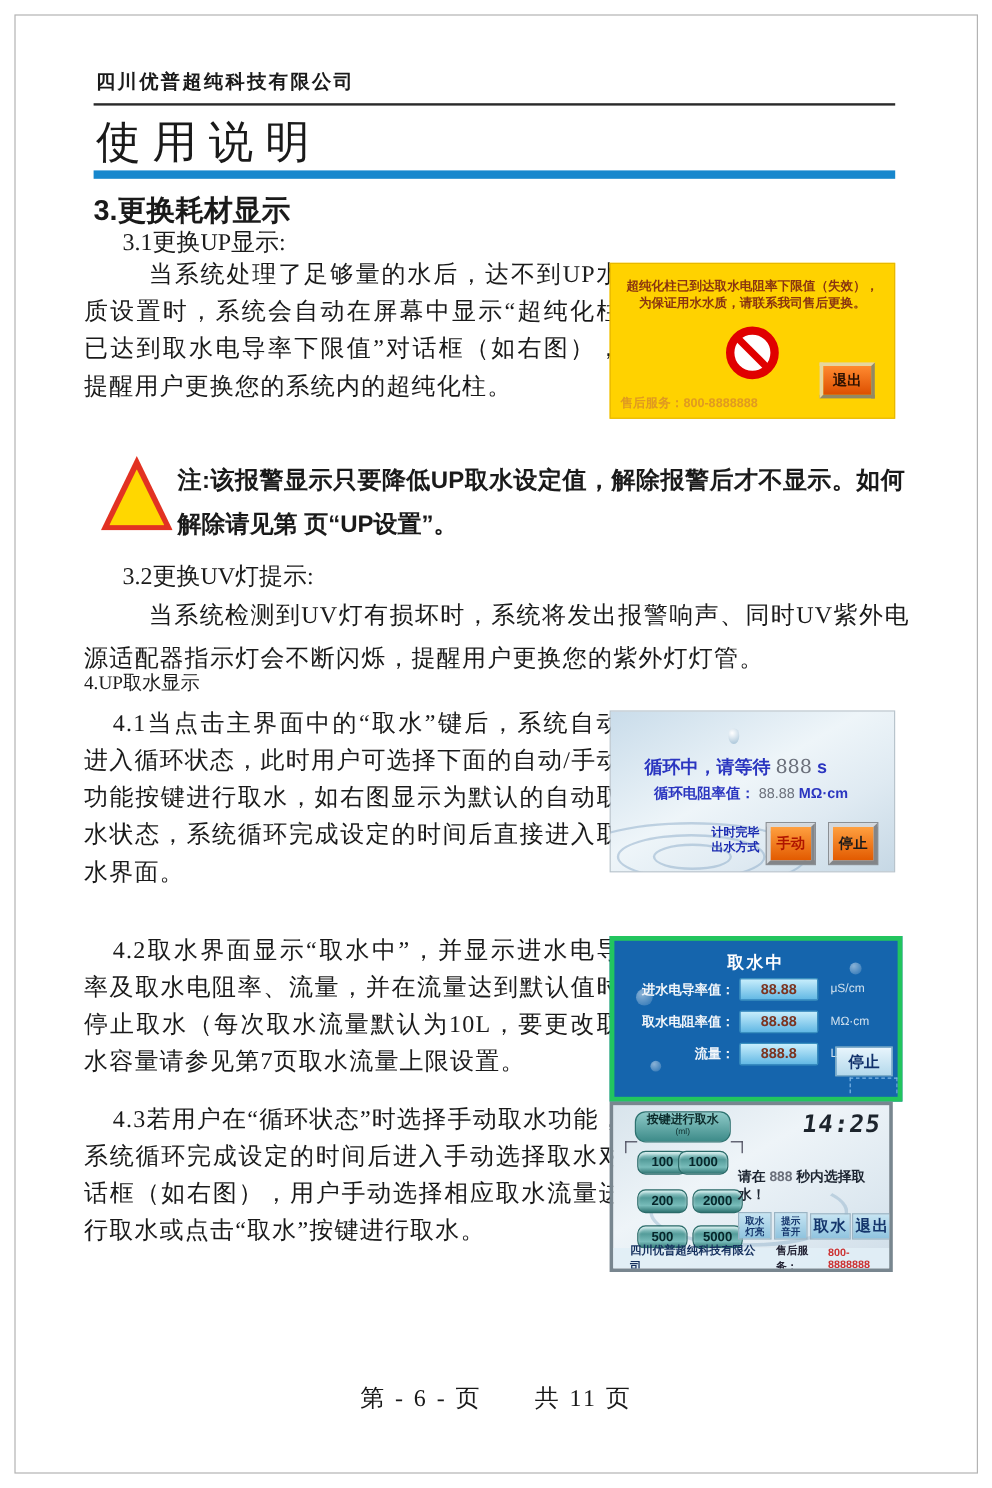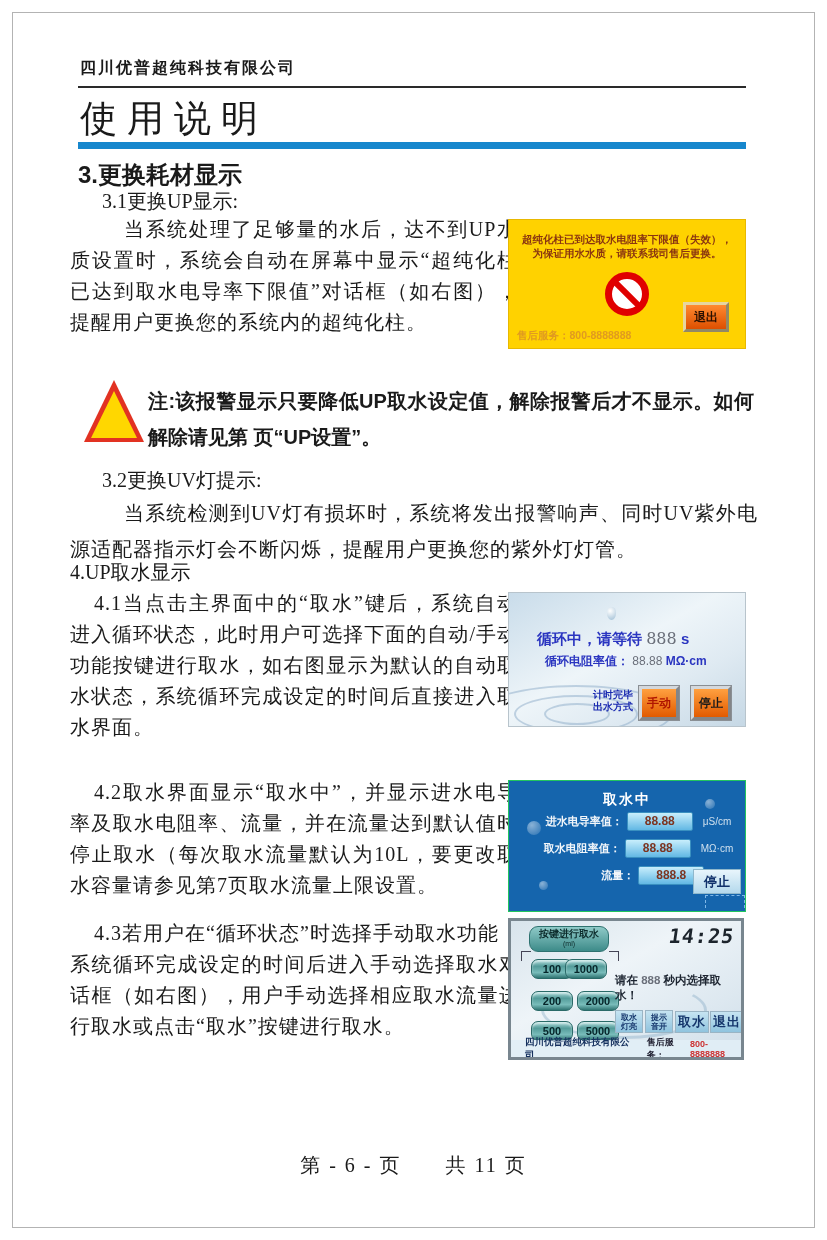--- a/index.html
+++ b/index.html
@@ -11,21 +11,21 @@
   .abs{position:absolute;}
   .company{left:80px;top:58px;font-family:"Liberation Sans","DejaVu Sans",sans-serif;
            font-weight:bold;font-size:16px;letter-spacing:2px;}
   .header-line{left:78px;top:86px;width:668px;border-top:2px solid #2a2a2a;height:0;}
   .doc-title{left:80px;top:94px;font-size:37px;letter-spacing:10px;}
   .blue-bar{left:78px;top:142px;width:668px;height:7px;background:#1787cd;}
   .h-bold{font-family:"Liberation Sans","DejaVu Sans",sans-serif;font-weight:bold;font-size:24px;}
   .s3h{left:78px;top:159px;}
   .s31h{left:102px;top:188px;font-size:20px;}
   .s32h{left:102px;top:467px;font-size:20px;}
-  .s4h{left:70px;top:559px;font-size:20px;}
+  .s4h{left:70px;top:559px;font-size:16px;}
   .body-text{font-size:20px;line-height:31px;text-align:justify;letter-spacing:1px;}
   .s31b{left:70px;top:214px;width:448px;text-indent:2.7em;}
   .s32b{left:70px;top:495px;width:688px;line-height:36px;text-indent:2.7em;}
   .s41b{left:70px;top:588px;width:448px;text-indent:1.2em;}
   .s42b{left:70px;top:777px;width:448px;text-indent:1.2em;}
   .s43b{left:70px;top:918px;width:450px;text-indent:1.2em;}
   .note-text{left:148px;top:383px;width:606px;font-family:"Liberation Sans","DejaVu Sans",sans-serif;
              font-weight:bold;font-size:20px;line-height:36px;text-align:justify;}
   .footer{left:0;top:1152px;width:827px;text-align:center;font-size:20px;letter-spacing:2px;}
 
@@ -64,25 +64,25 @@
   .cyc-line2{position:absolute;left:36px;top:60px;color:#2a35c0;font-weight:bold;font-size:12px;}
   .cyc-line2 .num{color:#6a6f7a;font-weight:normal;}
   .mode-label{position:absolute;left:84px;top:96px;color:#1a2ab0;font-weight:bold;font-size:10px;line-height:12px;}
   .metal-btn{position:absolute;width:34px;height:28px;background:linear-gradient(180deg,#ffa040,#e25a00);
              border:3px outset #d4d8dc;box-shadow:0 0 0 1px #8a8f94;font-weight:bold;font-size:12px;
              display:flex;align-items:center;justify-content:center;}
   .btn-manual{left:130px;top:93px;color:#b01500;}
   .btn-stop1{left:182px;top:93px;color:#1a1a1a;}
 
   
-  .dispense{left:508px;top:780px;width:236px;height:130px;background:#1565ad;border:1px solid #22c55e;
+  .dispense{left:508px;top:780px;width:236px;height:130px;background:#1565ad;border:4px solid #22c55e;
             overflow:hidden;font-family:"Liberation Sans","DejaVu Sans",sans-serif;}
   .bubble{position:absolute;border-radius:50%;background:radial-gradient(circle at 35% 30%,rgba(255,255,255,.5),rgba(255,255,255,.08));}
   .d-title{position:absolute;left:0;top:10px;width:100%;text-align:center;color:#fff;font-weight:bold;font-size:14px;letter-spacing:2px;}
-  .d-row{position:absolute;left:0;width:100%;height:20px;display:flex;align-items:center;justify-content:center;}
+  .d-row{position:absolute;left:0;width:100%;height:20px;display:flex;align-items:center;}
   .d-label{display:inline-block;width:100px;text-align:right;color:#f2f6fa;font-size:11px;font-weight:bold;}
   .vbox{display:inline-block;width:64px;height:17px;line-height:17px;margin-left:4px;
         background:linear-gradient(180deg,#c8eefc,#62b8e4);border:1px solid #3a90c0;border-radius:2px;
         color:#7c3420;font-weight:bold;font-size:12px;text-align:center;}
   .d-unit{margin-left:10px;color:#cfe0ee;font-size:10px;}
   .btn-stop2{position:absolute;left:184px;top:88px;width:46px;height:23px;
              background:linear-gradient(180deg,#e8f5fc,#b4d9ec);border:1px solid #8fb8cc;
              color:#10306a;font-weight:bold;font-size:13px;display:flex;align-items:center;justify-content:center;}
   .stop2-dash{position:absolute;left:196px;top:114px;width:38px;height:12px;border:1px dashed #7fb8e8;border-bottom:none;}
 

